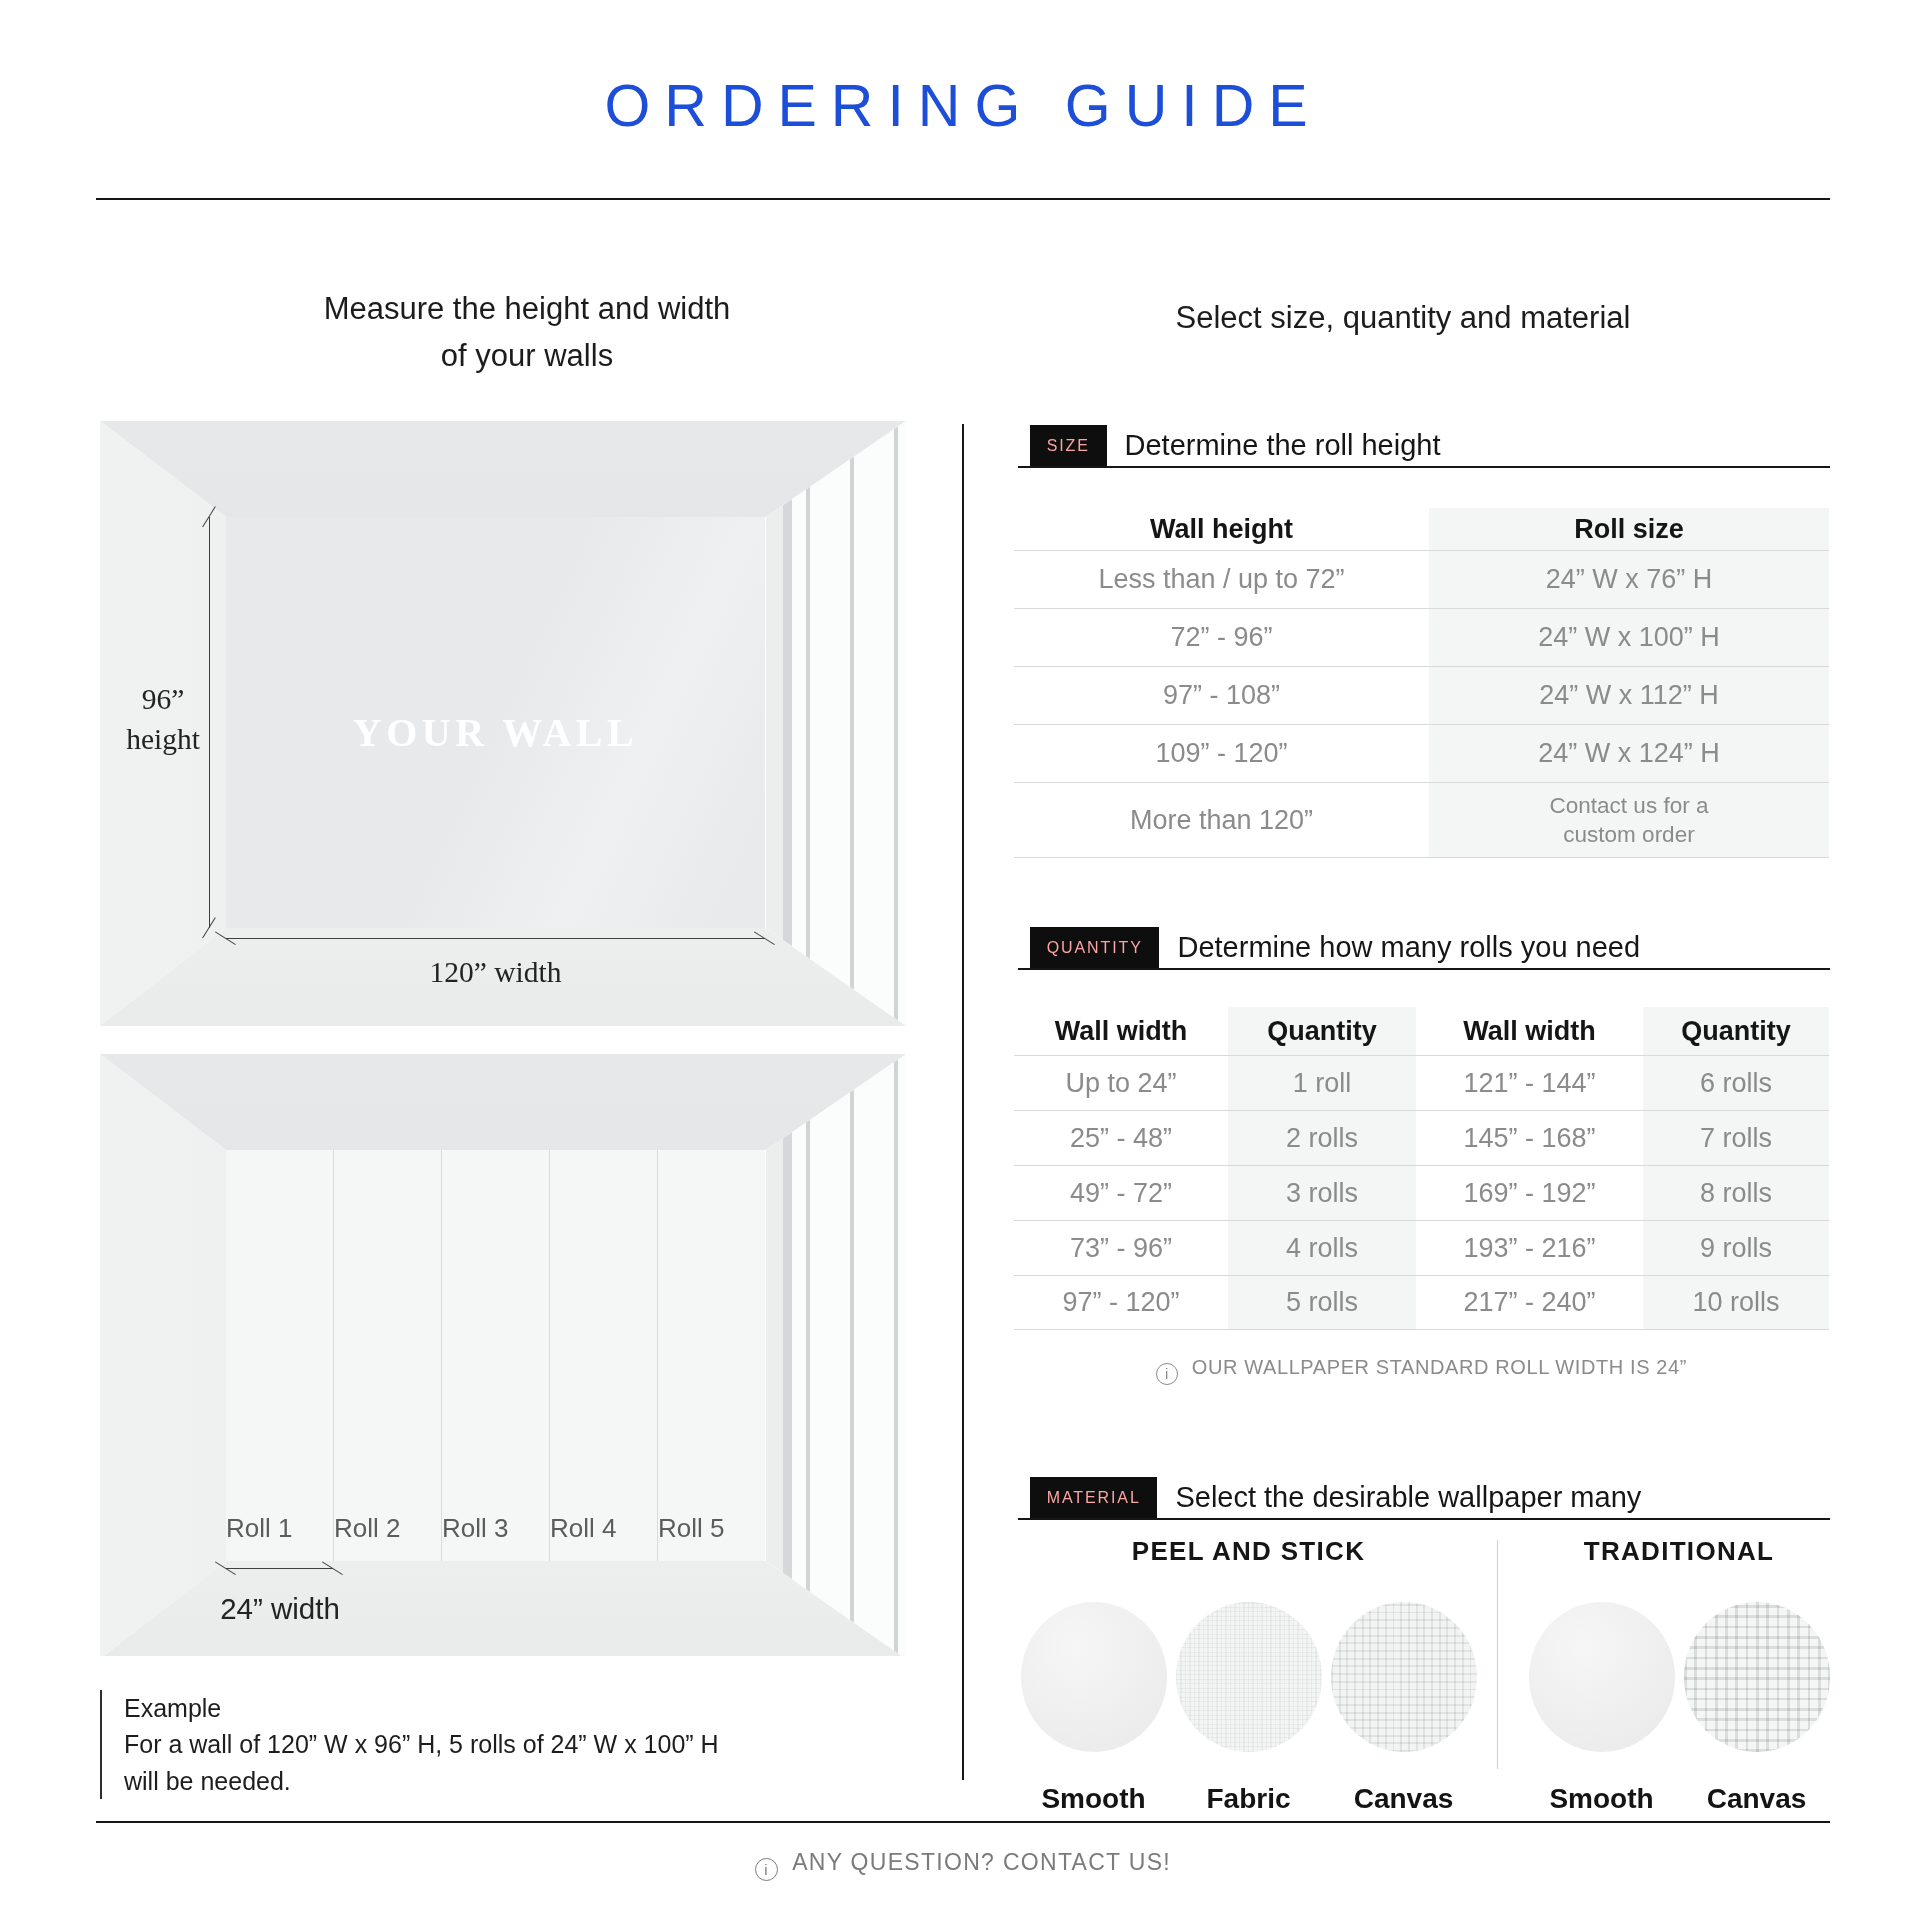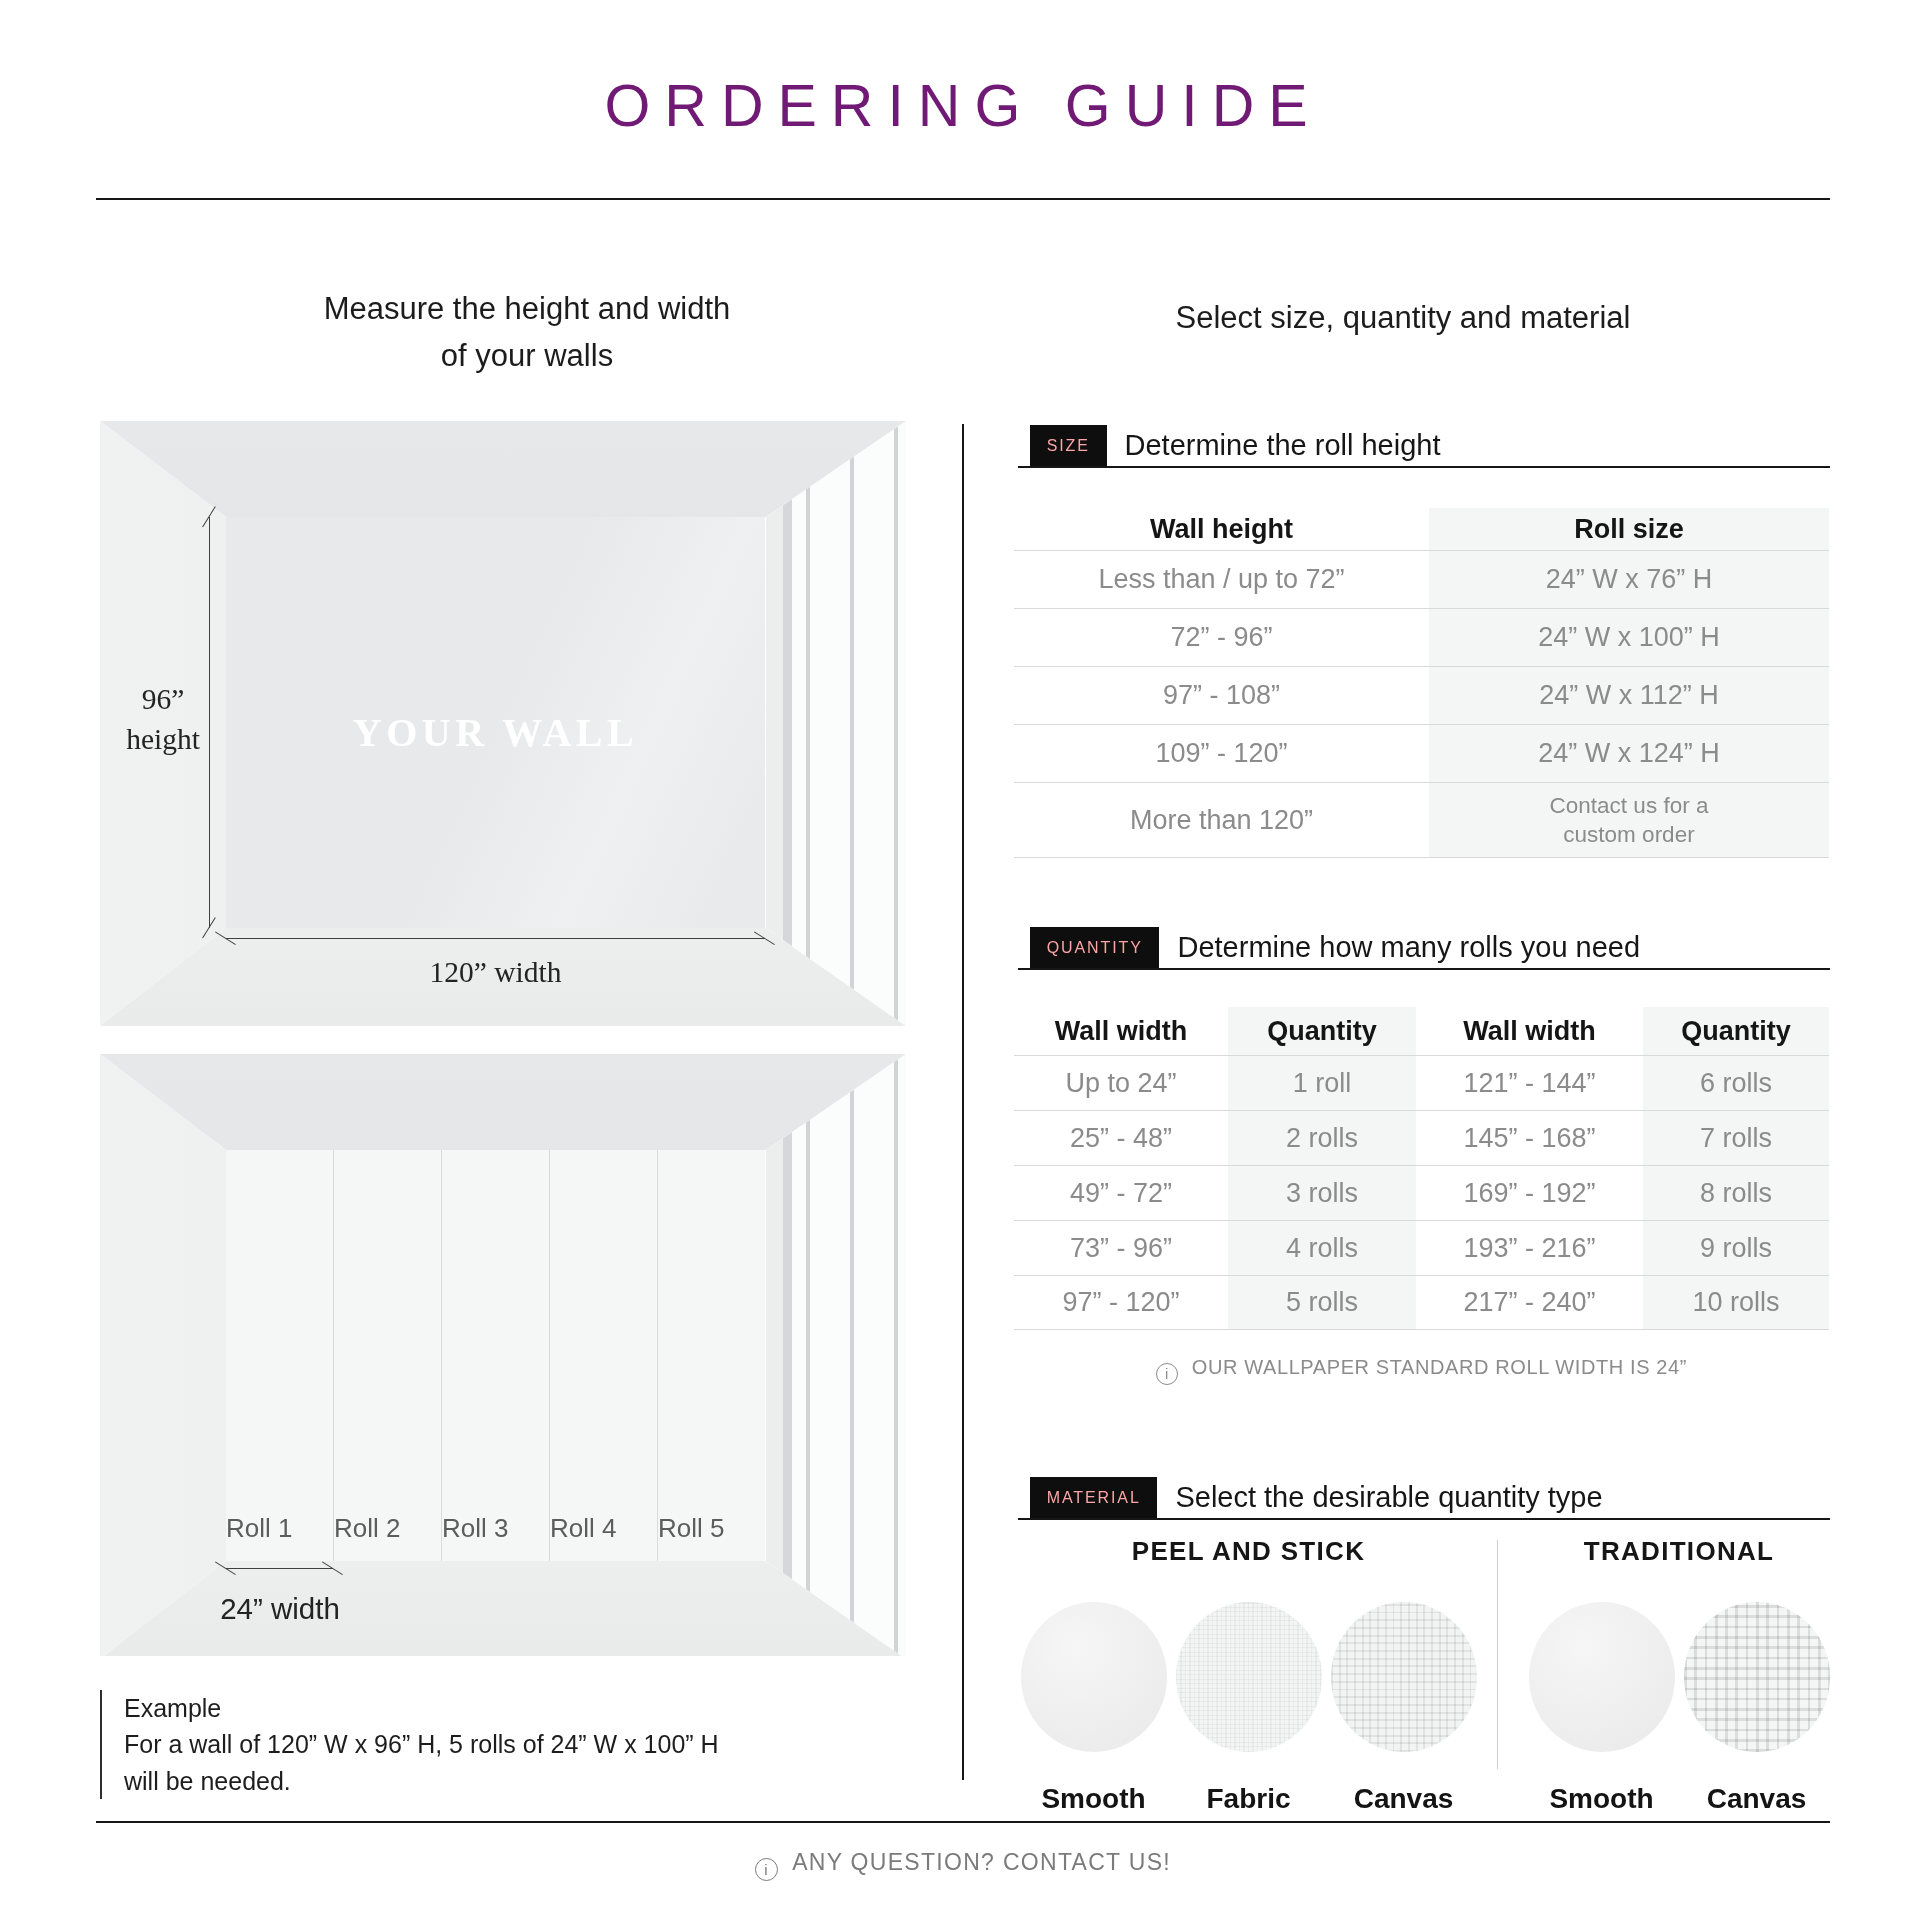--- a/index.html
+++ b/index.html
@@ -2,21 +2,21 @@
 <html style="font-size:10.3px"><head>
 <meta charset="utf-8">
 <style>
   * { margin:0; padding:0; box-sizing:border-box; }
   html,body { background:#ffffff; }
   body { font-family:"Liberation Sans","DejaVu Sans",sans-serif; color:#1a1a1a; }
   .page { position:relative; width:1926px; height:1926px; background:#ffffff; overflow:hidden; }
 
   
   .page-title { position:absolute; left:0; top:72px; width:100%; text-align:center;
-    font-size:59px; font-weight:400; letter-spacing:14px; color:#701a75; }
+    font-size:59px; font-weight:400; letter-spacing:14px; color:#1d4ed8; }
   .title-rule { position:absolute; left:96px; right:96px; top:198px; border-top:2.6px solid #161616; }
   .v-divider { position:absolute; left:962px; top:424px; height:1356px; width:1.9px; background:#161616; }
 
   
   .left-heading { position:absolute; left:100px; top:286px; width:854px; text-align:center;
     font-size:31px; line-height:1.5; color:#1c1c1c; font-weight:400; }
   .right-heading { position:absolute; left:976px; top:300px; width:854px; text-align:center;
     font-size:31px; color:#1c1c1c; font-weight:400; }
 
   
@@ -300,21 +300,21 @@
     </div>
   </div>
 
   <div class="roll-note">
     <span class="info-i">i</span>
     <span>OUR WALLPAPER STANDARD ROLL WIDTH IS 24”</span>
   </div>
 
   <div class="section-head head-material">
     <div class="badge">MATERIAL</div>
-    <div class="section-subtitle">Select the desirable quantity type</div>
+    <div class="section-subtitle">Select the desirable wallpaper many</div>
   </div>
 
   <div class="material-area">
     <div class="mat-divider"></div>
 
     <div class="mat-group mat-group-1">
       <div class="mat-group-title">PEEL AND STICK</div>
       <div class="swatch-row">
         <div class="swatch">
           <div class="swatch-circle tex-smooth"></div>

